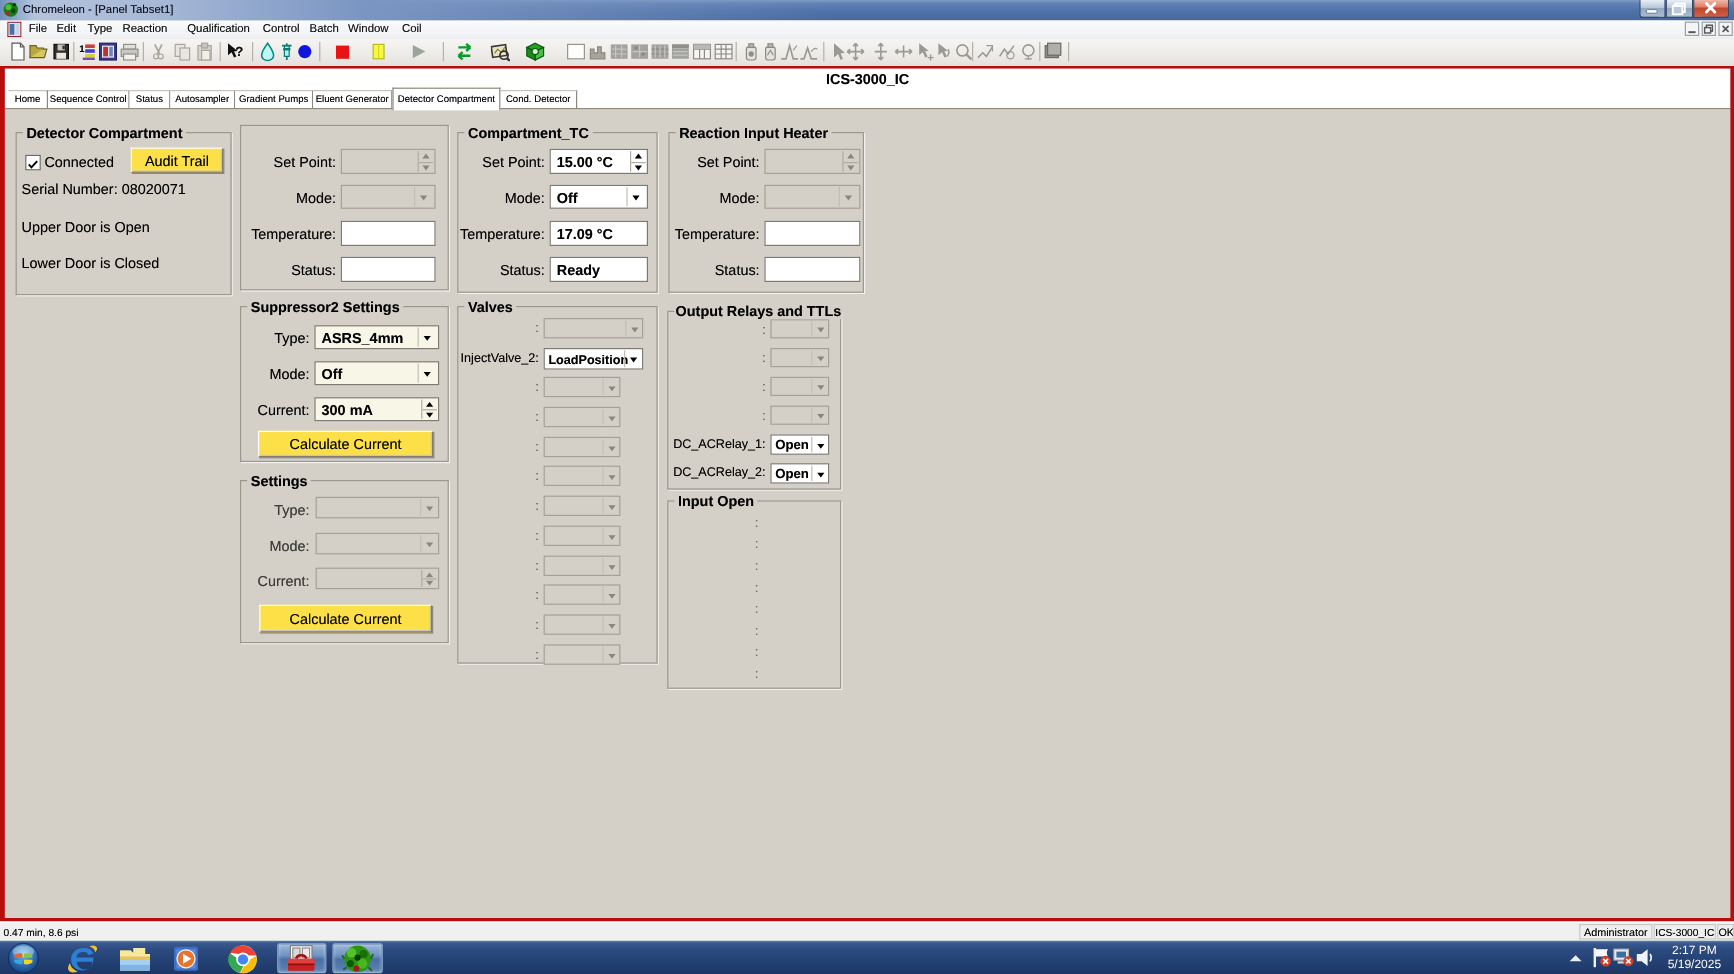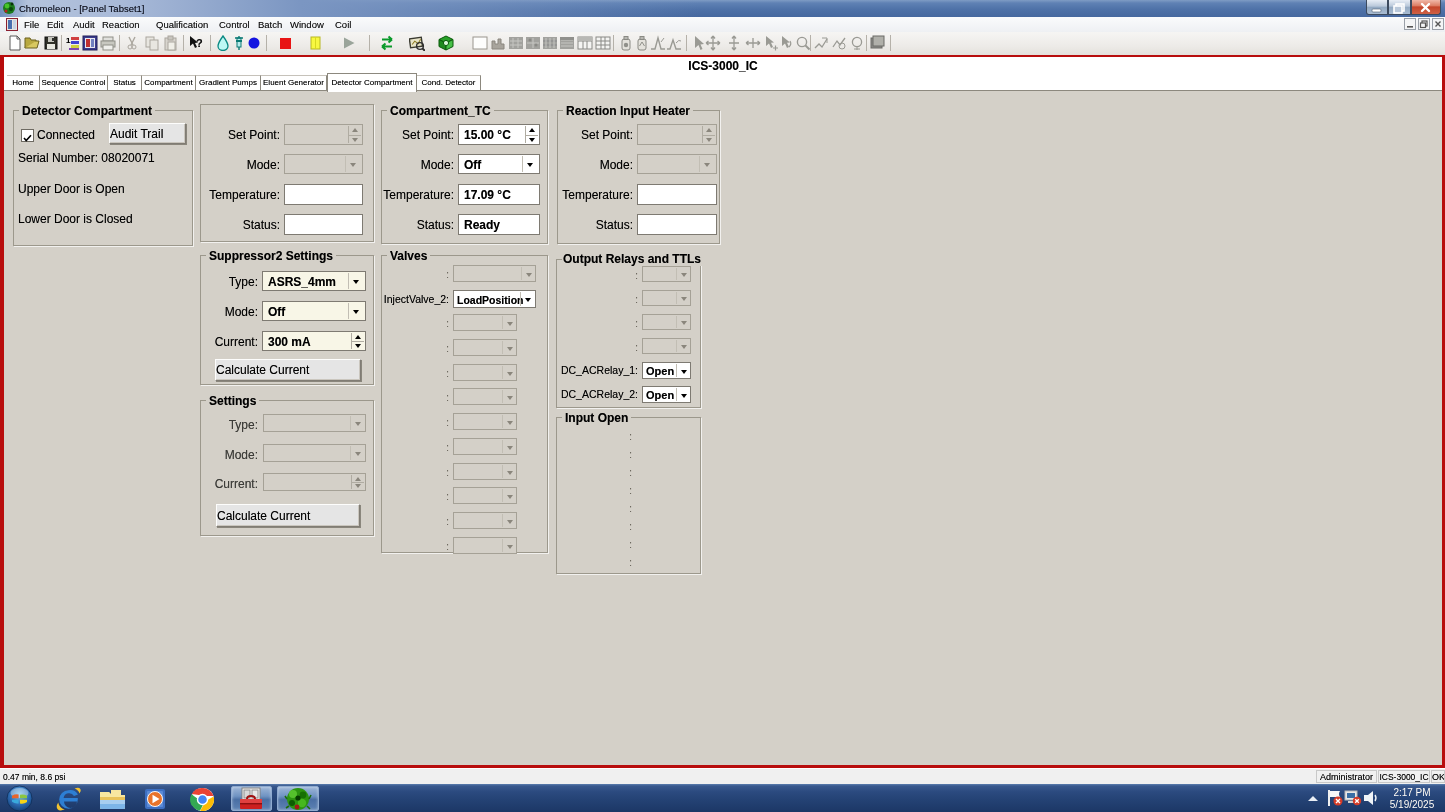--- a/index.html
+++ b/index.html
@@ -56,23 +56,23 @@
 .dis .cArr:after{border-top-color:#8a867c;}
 .spinBtns{position:absolute;right:1px;top:1px;bottom:1px;width:12px;border-left:1px solid #b0aca2;}
 .spinBtns i{position:absolute;left:0;right:0;height:50%;}
 .spinBtns i.up{top:0;border-bottom:1px solid #b0aca2;}
 .spinBtns i.dn{bottom:0;}
 .spinBtns i.up:after{content:"";position:absolute;left:50%;margin-left:-3.5px;top:1.5px;border:3.5px solid transparent;border-top:none;border-bottom:4px solid #000;}
 .spinBtns i.dn:after{content:"";position:absolute;left:50%;margin-left:-3.5px;bottom:1.5px;border:3.5px solid transparent;border-bottom:none;border-top:4px solid #000;}
 .dis .spinBtns i.up:after{border-bottom-color:#8a867c;}
 .dis .spinBtns i.dn:after{border-top-color:#8a867c;}
 
-.btn{position:absolute;box-sizing:border-box;background:#e5e5e5;border:1px solid #807c74;
+.btn{position:absolute;box-sizing:border-box;background:#fde047;border:1px solid #807c74;
  border-top-color:#fdfdfc;border-left-color:#fdfdfc;box-shadow:inset -1px -1px 0 #cac6be,1px 1px 0 #8a867c;
- font-size:12px;color:#000;}
+ font-size:12px;color:#000;text-align:center;}
 
 #cbx{position:absolute;left:21px;top:129px;width:11px;height:11px;background:#fff;border:1px solid #6e6a62;}
 
 #statusbar{position:absolute;left:0;top:768px;width:1445px;height:16px;background:#f0f0f0;border-top:1px solid #fff;box-sizing:border-box;}
 .scell{position:absolute;top:1px;height:13px;border:1px solid #c8c8c8;background:#f0f0f0;font-size:9px;color:#000;
  box-sizing:border-box;text-align:center;padding-top:1px;white-space:nowrap;overflow:hidden;}
 
 #taskbar{position:absolute;left:0;top:784px;width:1445px;height:28px;
  background:linear-gradient(180deg,#5b7eae 0,#39598e 2px,#2b4a7f 8px,#244274 16px,#1c3766 28px);}
 .activeapp{position:absolute;top:2px;height:25px;border-radius:2px;
@@ -105,21 +105,21 @@
  </div>
  <div id="menubar">
   <svg class="abs" style="left:6px;top:1px" width="12" height="13" viewBox="0 0 12 13">
    <rect x="0" y="0" width="12" height="13" fill="#8b2030"></rect>
    <rect x="1" y="1" width="10" height="11" fill="#e8e4e0"></rect>
    <rect x="2" y="2" width="4" height="9" fill="#4a6fae"></rect>
    <rect x="7" y="2" width="3" height="9" fill="#c8d4e4"></rect>
   </svg>
   <span class="menuitem" style="left:24px">File</span>
   <span class="menuitem" style="left:47px">Edit</span>
-  <span class="menuitem" style="left:73px">Audit</span>
+  <span class="menuitem" style="left:73px">Type</span>
   <span class="menuitem" style="left:102px">Reaction</span>
   <span class="menuitem" style="left:156px">Qualification</span>
   <span class="menuitem" style="left:219px">Control</span>
   <span class="menuitem" style="left:258px">Batch</span>
   <span class="menuitem" style="left:290px">Window</span>
   <span class="menuitem" style="left:335px">Coil</span>
   <div class="mdibtn" style="left:1404px"><svg width="10" height="10">
           <rect x="2" y="7" width="6" height="1.6" fill="#555"></rect>
         </svg></div>
   <div class="mdibtn" style="left:1418px"><svg width="10" height="10">
@@ -321,21 +321,21 @@
         <rect x="2" y="3" width="11" height="10" fill="#8c8c88" stroke="#6a6a66"></rect>
         <rect x="4" y="1" width="11" height="10" fill="#b0b0aa" stroke="#6a6a66"></rect>
       </svg>
   <div class="tsep" style="left:890px"></div>
  </div>
  <div id="whiteband"></div>
  <div id="icstitle">ICS-3000_IC</div>
  <div class="tab" style="left:7px;width:33px">Home</div>
  <div class="tab" style="left:40px;width:68px">Sequence Control</div>
  <div class="tab" style="left:108px;width:34px">Status</div>
- <div class="tab" style="left:142px;width:54px">Compartment</div>
+ <div class="tab" style="left:142px;width:54px">Autosampler</div>
  <div class="tab" style="left:196px;width:65px">Gradient Pumps</div>
  <div class="tab" style="left:261px;width:66px">Eluent Generator</div>
  <div id="tabsel" style="left:327px;width:90px">Detector Compartment</div>
  <div class="tab" style="left:417px;width:64px">Cond. Detector</div>
 
  <div class="grp" style="left:13px;top:110px;width:178px;height:134px"></div>
  <div class="gtitle" style="left:19px;top:104px">Detector Compartment</div>
  <div id="cbx"><svg width="11" height="11" viewBox="0 0 11 11">
         <path d="M2 5 L4.2 7.5 L9 2.2" fill="none" stroke="#000" stroke-width="1.6"></path>
       </svg></div>

